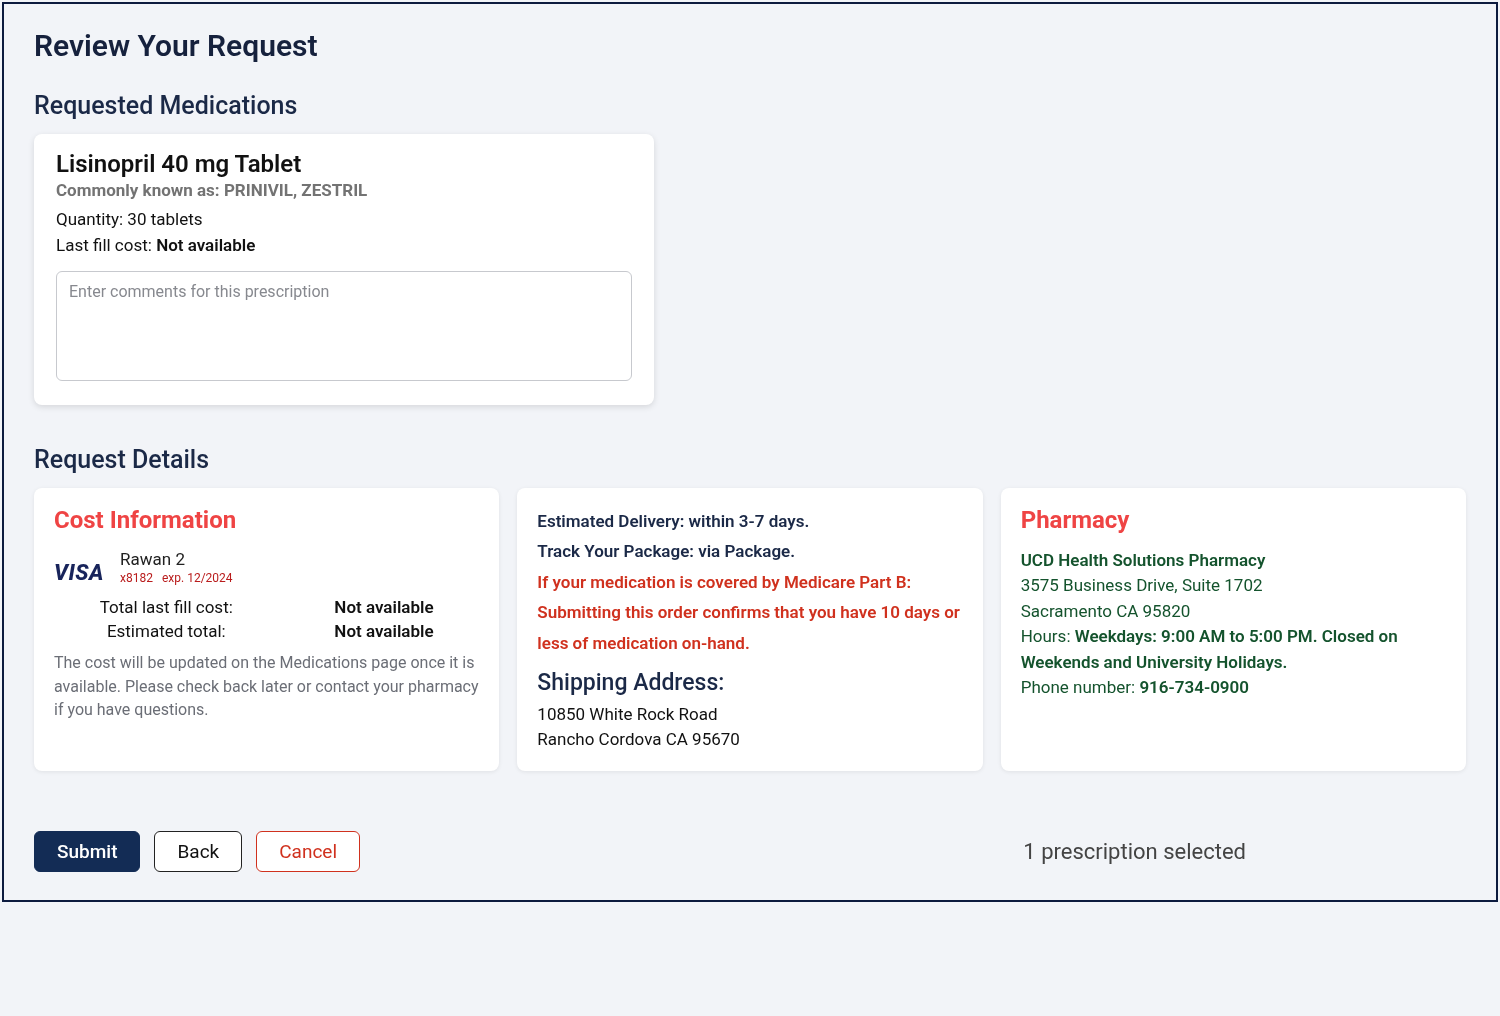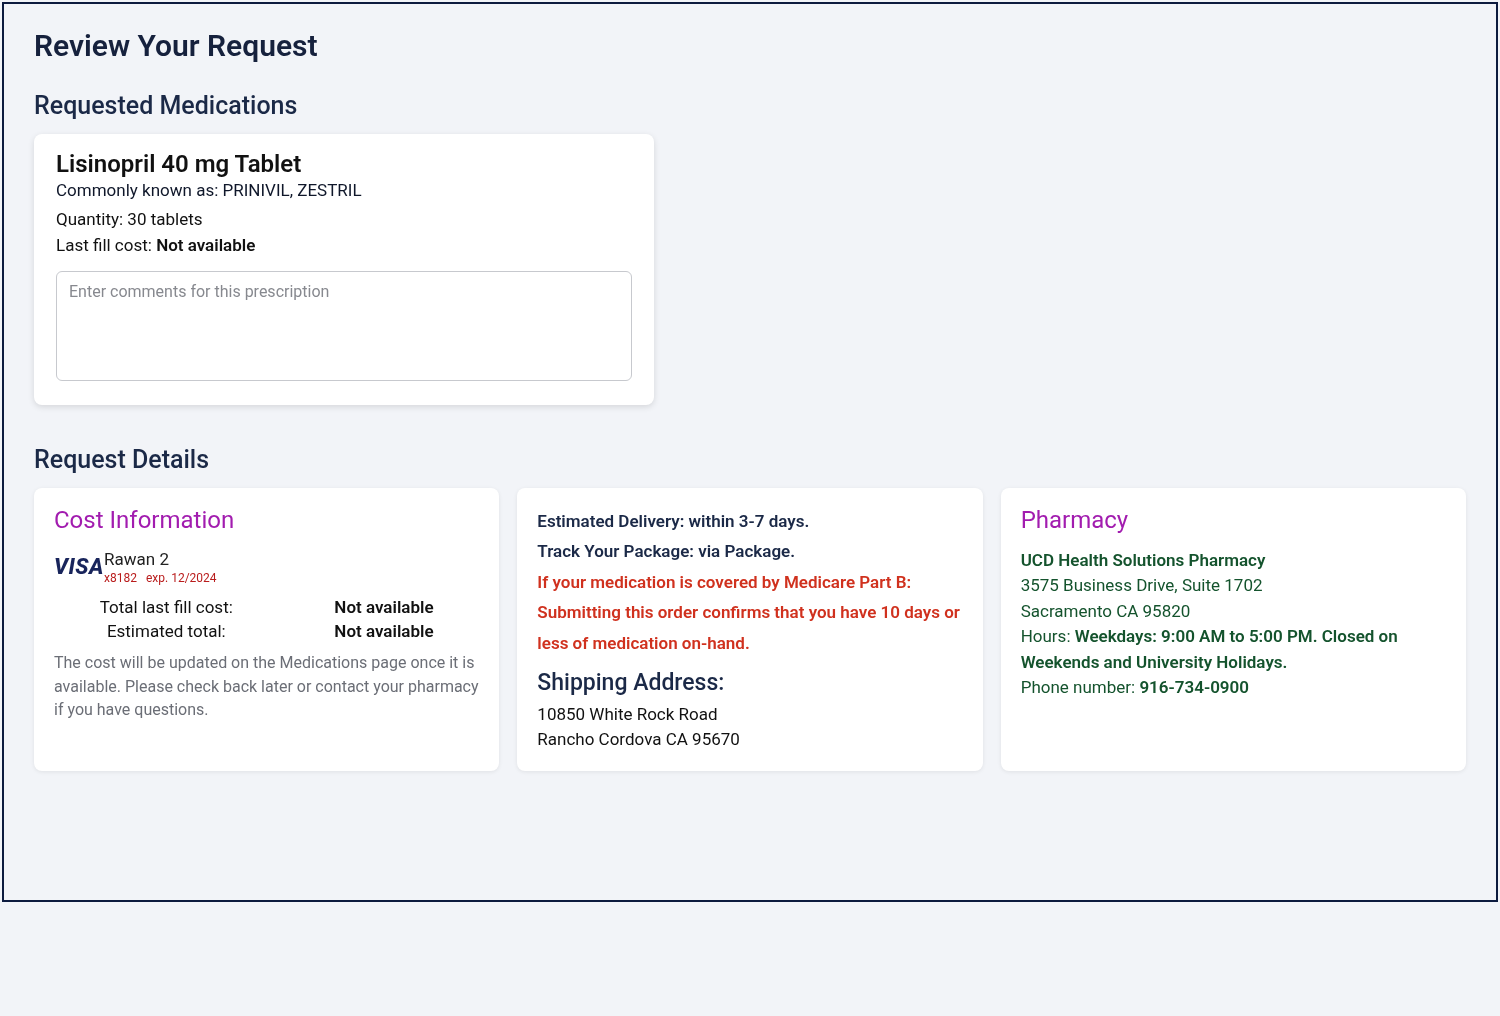--- a/index.html
+++ b/index.html
@@ -40,22 +40,23 @@
       margin-bottom: 40px;
     }
     .med-name {
       font-size: 24px;
       font-weight: 600;
       color: #111;
       margin-bottom: 2px;
     }
     .med-alias {
       font-size: 17px;
-      color: #0f172a;
+      color: #737373;
       margin-bottom: 6px;
+      font-weight: bold;
     }
     .med-line {
       font-size: 17px;
       color: #111;
       line-height: 1.55;
     }
     .med-line .label {
       font-weight: 400;
     }
     .med-line .value-bold {
@@ -83,27 +84,28 @@
     }
     .detail-card {
       background: #fff;
       border-radius: 8px;
       box-shadow: 0 1px 4px rgba(0,0,0,0.08);
       padding: 18px 20px;
       flex: 1;
     }
     .card-title {
       font-size: 24px;
-      font-weight: 400;
-      color: #a21caf;
+      font-weight: 700;
+      color: #ef4444;
       margin-bottom: 14px;
     }
     .payment-row {
       display: flex;
-      align-items: center;
+      align-items: flex-end;
+      gap: 16px;
       margin-bottom: 12px;
     }
     .visa-logo {
       font-weight: 800;
       font-style: italic;
       color: #18245b;
       font-size: 22px;
       letter-spacing: 0.5px;
     }
     .payment-name {
@@ -277,14 +279,20 @@
         <span class="bold">Weekdays: 9:00 AM to 5:00 PM. Closed on Weekends and University Holidays.</span>
       </div>
       <div class="pharm-line">
         <span>Phone number:</span>
         <span class="bold">916-734-0900</span>
       </div>
     </div>
 
   </div>
 
+  <div class="footer-row">
+    <button class="btn btn-submit">Submit</button>
+    <button class="btn btn-back">Back</button>
+    <button class="btn btn-cancel">Cancel</button>
+    <div class="selection-status">1 prescription selected</div>
+  </div>
 
 </div>
 
 </body></html>

